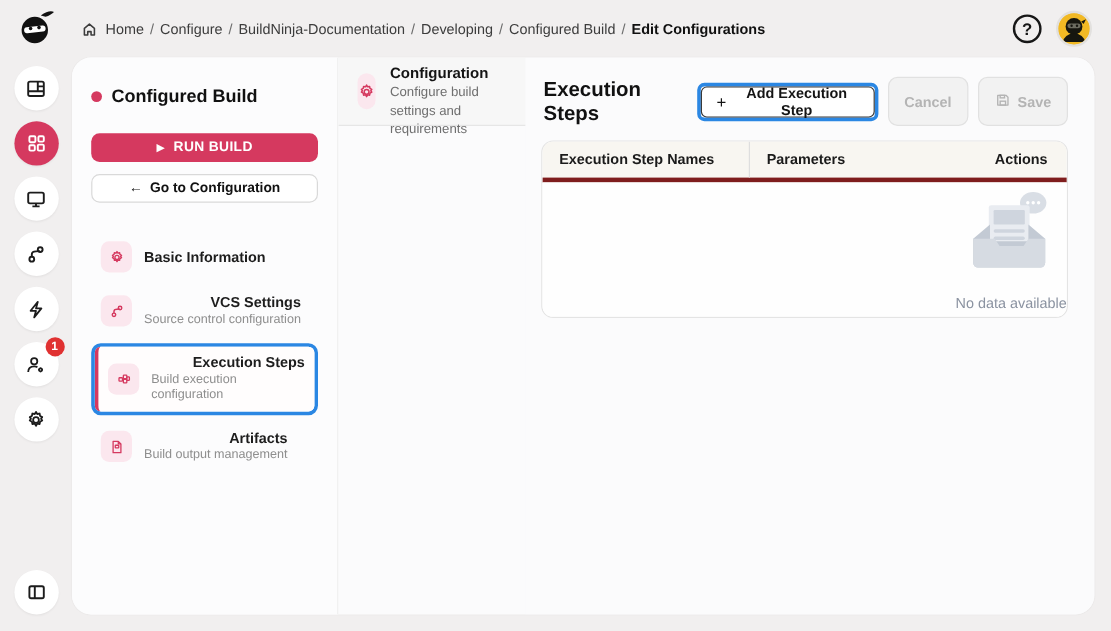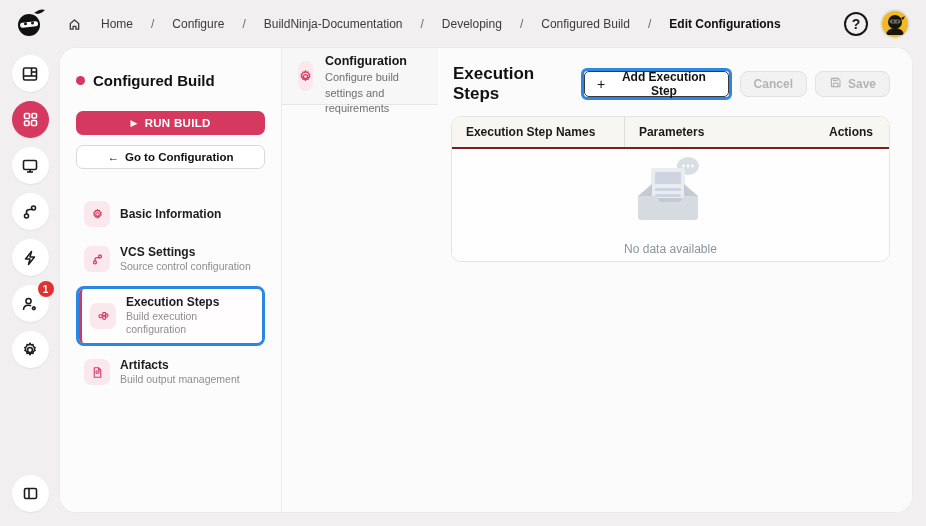--- a/index.html
+++ b/index.html
@@ -32,21 +32,21 @@
     border-radius:50%; display:flex; align-items:center; justify-content:center;
   }
   .rail-spacer { flex:1; }
   .rail-btn.bottom { margin-bottom:14px; }
 
   
   .topbar {
     position:absolute; left:60px; top:0; right:0; height:48px;
     display:flex; align-items:center; padding:0 16px 0 8px;
   }
-  .breadcrumb { display:flex; align-items:center; gap:18px; font-size:12px; color:#3c3c3c; }
+  .breadcrumb { display:flex; align-items:center; gap:5px; font-size:12px; color:#3c3c3c; }
   .breadcrumb .home-ic { display:flex; align-items:center; margin-right:2px; color:#3c3c3c; }
   .crumb { cursor:pointer; }
   .crumb-sep { color:#6b6b6b; }
   .crumb.last { font-weight:700; color:#101010; cursor:default; }
   .topbar-right { margin-left:auto; display:flex; align-items:center; gap:12px; }
   .help-btn {
     width:24px; height:24px; border-radius:50%; border:2px solid #171717;
     display:flex; align-items:center; justify-content:center;
     font-size:14px; font-weight:700; color:#171717; cursor:pointer; background:transparent;
   }
@@ -88,21 +88,21 @@
   .nav { margin-top:26px; display:flex; flex-direction:column; gap:6px; }
   .nav-item {
     display:flex; align-items:center; gap:10px;
     padding:6px 8px; border-radius:8px; cursor:pointer;
   }
   .nav-ic {
     width:26px; height:26px; flex:0 0 26px; border-radius:7px;
     background:#fbe7ee; color:#d5395f;
     display:flex; align-items:center; justify-content:center;
   }
-  .nav-txt .t { font-size:12px; font-weight:700; color:#1d1d1d; line-height:1.25; }
+  .nav-txt .t { font-size:12px; font-weight:700; color:#1d1d1d; line-height:1.25;text-align:right; }
   .nav-txt .s { font-size:10.5px; color:#8e8e8e; line-height:1.3; }
   .annot-wrap {
     border:3px solid #2b87e3; border-radius:8px; padding:0;
   }
   .nav-item.active {
     background:#fffdfd; border-left:3px solid #d5395f; border-radius:5px;
     padding-left:8px;
   }
 
   
@@ -125,40 +125,40 @@
   .annot-btn { border:3px solid #2b87e3; border-radius:6px; }
   .add-btn {
     background:#fff; border:1px solid #3a3a3a; border-radius:5px;
     height:26px; padding:0 12px; font-size:12px; font-weight:600; color:#141414;
     display:flex; align-items:center; gap:7px; cursor:pointer;
     font-family:"Liberation Sans","DejaVu Sans",sans-serif;
   }
   .add-btn .plus { font-size:14px; font-weight:400; line-height:1; }
   .ghost-btn {
     background:#f2f2f2; border:1px solid #e1e1e1; border-radius:8px;
-    height:26px; padding:0 13px; font-size:12px; font-weight:600; color:#b4b4b4;
+    height:41px; padding:0 13px; font-size:12px; font-weight:600; color:#b4b4b4;
     display:flex; align-items:center; gap:6px; cursor:default;
     font-family:"Liberation Sans","DejaVu Sans",sans-serif;
   }
   .ghost-btn svg { color:#b4b4b4; }
 
   .table-card {
     border:1px solid #e4e4e4; border-radius:10px; background:#fff; overflow:hidden;
   }
   .thead {
-    display:flex; background:#f8f6f1; border-bottom:2px solid #7f1d1d;
+    display:flex; background:#f8f6f1; border-bottom:4px solid #7f1d1d;
     font-size:12px; font-weight:700; color:#1b1b1b;
   }
   .th { padding:8px 14px; }
   .th.c1 { width:172px; flex:0 0 172px; }
   .th.c2 { flex:1; border-left:1px solid #dedede; }
   .th.c3 { width:74px; flex:0 0 74px; }
   .tbody {
     height:112px; display:flex; flex-direction:column;
-    align-items:center; justify-content:center; gap:6px; background:#fefefe;
+    align-items:flex-end; justify-content:center; gap:6px; background:#fefefe;
   }
   .empty-text { font-size:12px; color:#8b93a1; }
 </style>
 </head>
 <body>
 
 <div class="screen">
 
   <div class="rail">
     <div class="logo-btn">

